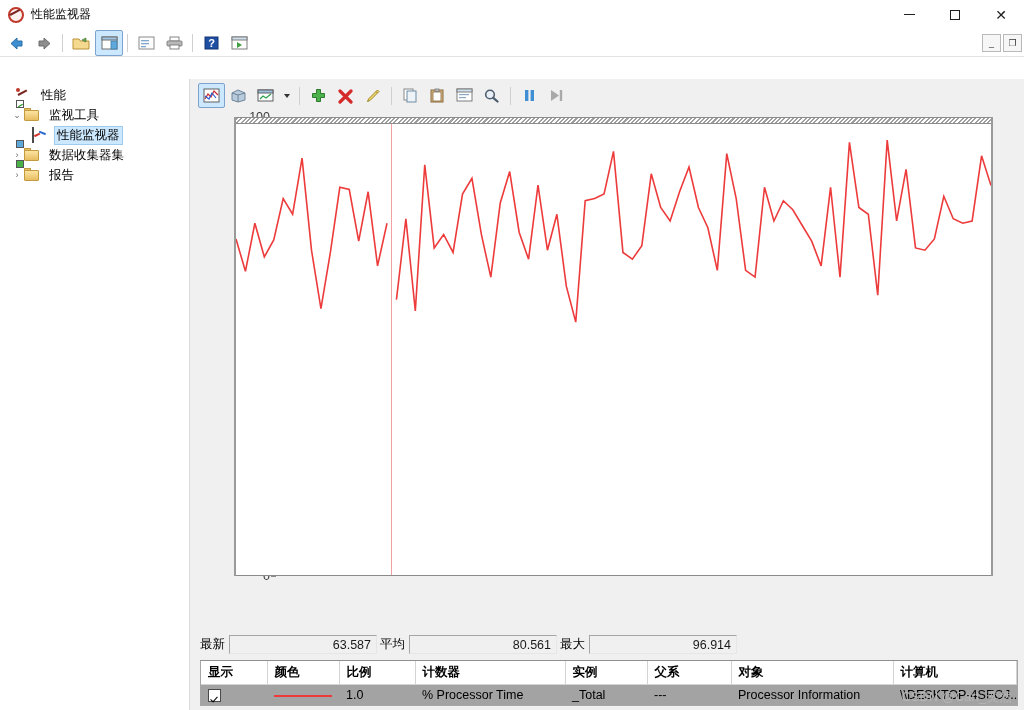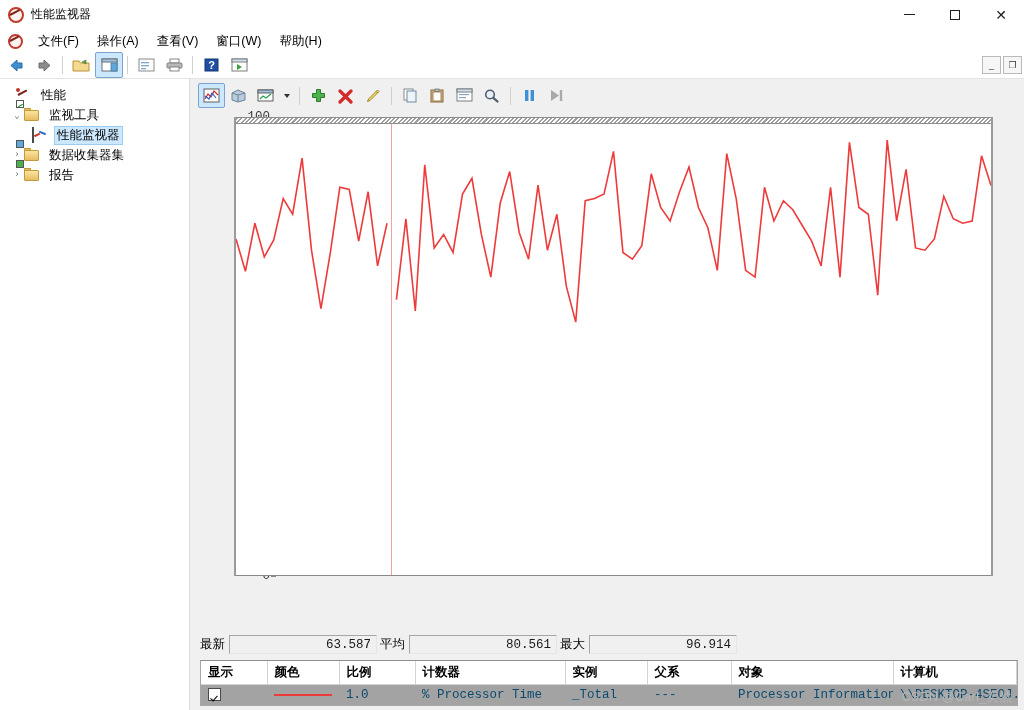--- a/index.html
+++ b/index.html
@@ -33,21 +33,21 @@
 
   
   .toolbar{height:26px;background:#ffffff;display:flex;align-items:center;padding-left:2px;border-bottom:1px solid #e3e3e3;position:relative;}
   .tbtn{width:26px;height:24px;display:flex;align-items:center;justify-content:center;border:1px solid transparent;border-radius:2px;}
   .tbtn.sel{background:#cce8ff;border:1px solid #7da2ce;}
   .tsep{width:1px;height:18px;background:#d0d0d0;margin:0 4px;}
   .mdi-ctrls{margin-left:auto;display:flex;align-items:center;padding-right:2px;}
   .mdibtn{width:17px;height:16px;border:1px solid #b9b9b9;background:#f6f6f6;display:flex;align-items:center;justify-content:center;font-size:9px;color:#333;margin-left:2px;}
 
   
-  .content{position:absolute;left:0;top:79px;width:1024px;height:631px;background:#ffffff;display:flex;font-family:Liberation Mono, monospace;}
+  .content{position:absolute;left:0;top:79px;width:1024px;height:631px;background:#ffffff;display:flex;}
   .sidebar{width:190px;background:#ffffff;border-right:1px solid #dadada;padding-top:6px;box-sizing:border-box;overflow:hidden;}
   .tree-row{display:flex;align-items:center;height:20px;font-size:12.5px;white-space:nowrap;}
   .tree-row .twisty{width:14px;text-align:center;color:#6b6b6b;font-size:9px;flex:0 0 auto;}
   .tree-row .ticon{width:17px;height:15px;margin-right:5px;position:relative;flex:0 0 auto;}
   .tree-row .tlabel{padding:1px 3px;}
   .tree-row.selected .tlabel{background:#cce8ff;border:1px solid #9fcbee;padding:0 2px;}
 
   
   .ic-perf{position:relative;width:15px;height:15px;}
   .ic-perf .ring{position:absolute;inset:0;border-radius:50%;border:2px solid #c0392b;box-sizing:border-box;background:#fff;}
@@ -93,21 +93,21 @@
   .w-latest{width:148px;}
   .w-avg{width:148px;}
   .w-min{width:148px;}
   .w-max{width:148px;}
   .w-dur{width:148px;}
 
   
   .legend{flex:0 0 auto;background:#ffffff;border:1px solid #a6a6a6;border-top-color:#8f8f8f;margin-left:8px;margin-right:2px;height:46px;box-sizing:border-box;overflow:hidden;}
   table.lg{border-collapse:collapse;width:100%;table-layout:fixed;}
   table.lg th{font-weight:bold;font-size:12.5px;text-align:left;padding:3px 0 3px 7px;background:#ffffff;border-right:1px solid #d3d3d3;border-bottom:1px solid #d3d3d3;color:#000;white-space:nowrap;overflow:hidden;}
-  table.lg td{font-size:12.5px;padding:2px 0 2px 7px;white-space:nowrap;overflow:hidden;color:#0c4a6e;height:21px;box-sizing:border-box;}
+  table.lg td{font-size:12.5px;padding:2px 0 2px 7px;white-space:nowrap;overflow:hidden;color:#000000;height:21px;box-sizing:border-box;}
   tr.selrow td{background:#a3a3a3;}
   .cb{width:13px;height:13px;background:#fff;border:1px solid #4a4a4a;box-sizing:border-box;display:inline-block;position:relative;vertical-align:middle;}
   .cb::after{content:"";position:absolute;left:3px;top:5px;width:3px;height:6px;border:solid #000;border-width:0 1.6px 1.6px 0;transform:rotate(42deg);}
   .colorline{display:inline-block;width:58px;height:2px;background:#ed3b3b;vertical-align:middle;}
   .watermark{position:absolute;right:12px;bottom:4px;font-size:12.5px;color:#b6b6b6;letter-spacing:.3px;}
 </style>
 </head>
 <body>
 
 <div class="app">
@@ -124,31 +124,20 @@
         </span>
       <span class="wbtn">
           <span class="glyph-max"></span>
         </span>
       <span class="wbtn close">
           <span class="glyph-close">✕</span>
         </span>
     </span>
   </div>
 
-  <div class="menubar">
-    <span class="mb-icon">
-      <span class="ring"></span>
-        <span class="needle"></span>
-    </span>
-    <span class="menu-item">文件(F)</span>
-    <span class="menu-item">操作(A)</span>
-    <span class="menu-item">查看(V)</span>
-    <span class="menu-item">窗口(W)</span>
-    <span class="menu-item">帮助(H)</span>
-  </div>
 
   <div class="toolbar">
     <span class="tbtn">
       <svg width="17" height="15" viewBox="0 0 17 15">
           <path d="M9 2 L3 7.5 L9 13 L9 10 L14 10 L14 5 L9 5 Z" fill="#3d8fd1" stroke="#2a6ea8" stroke-width="1"></path>
         </svg>
     </span>
     <span class="tbtn">
       <svg width="17" height="15" viewBox="0 0 17 15">
           <path d="M8 2 L14 7.5 L8 13 L8 10 L3 10 L3 5 L8 5 Z" fill="#8d8d8d" stroke="#6c6c6c" stroke-width="1"></path>

